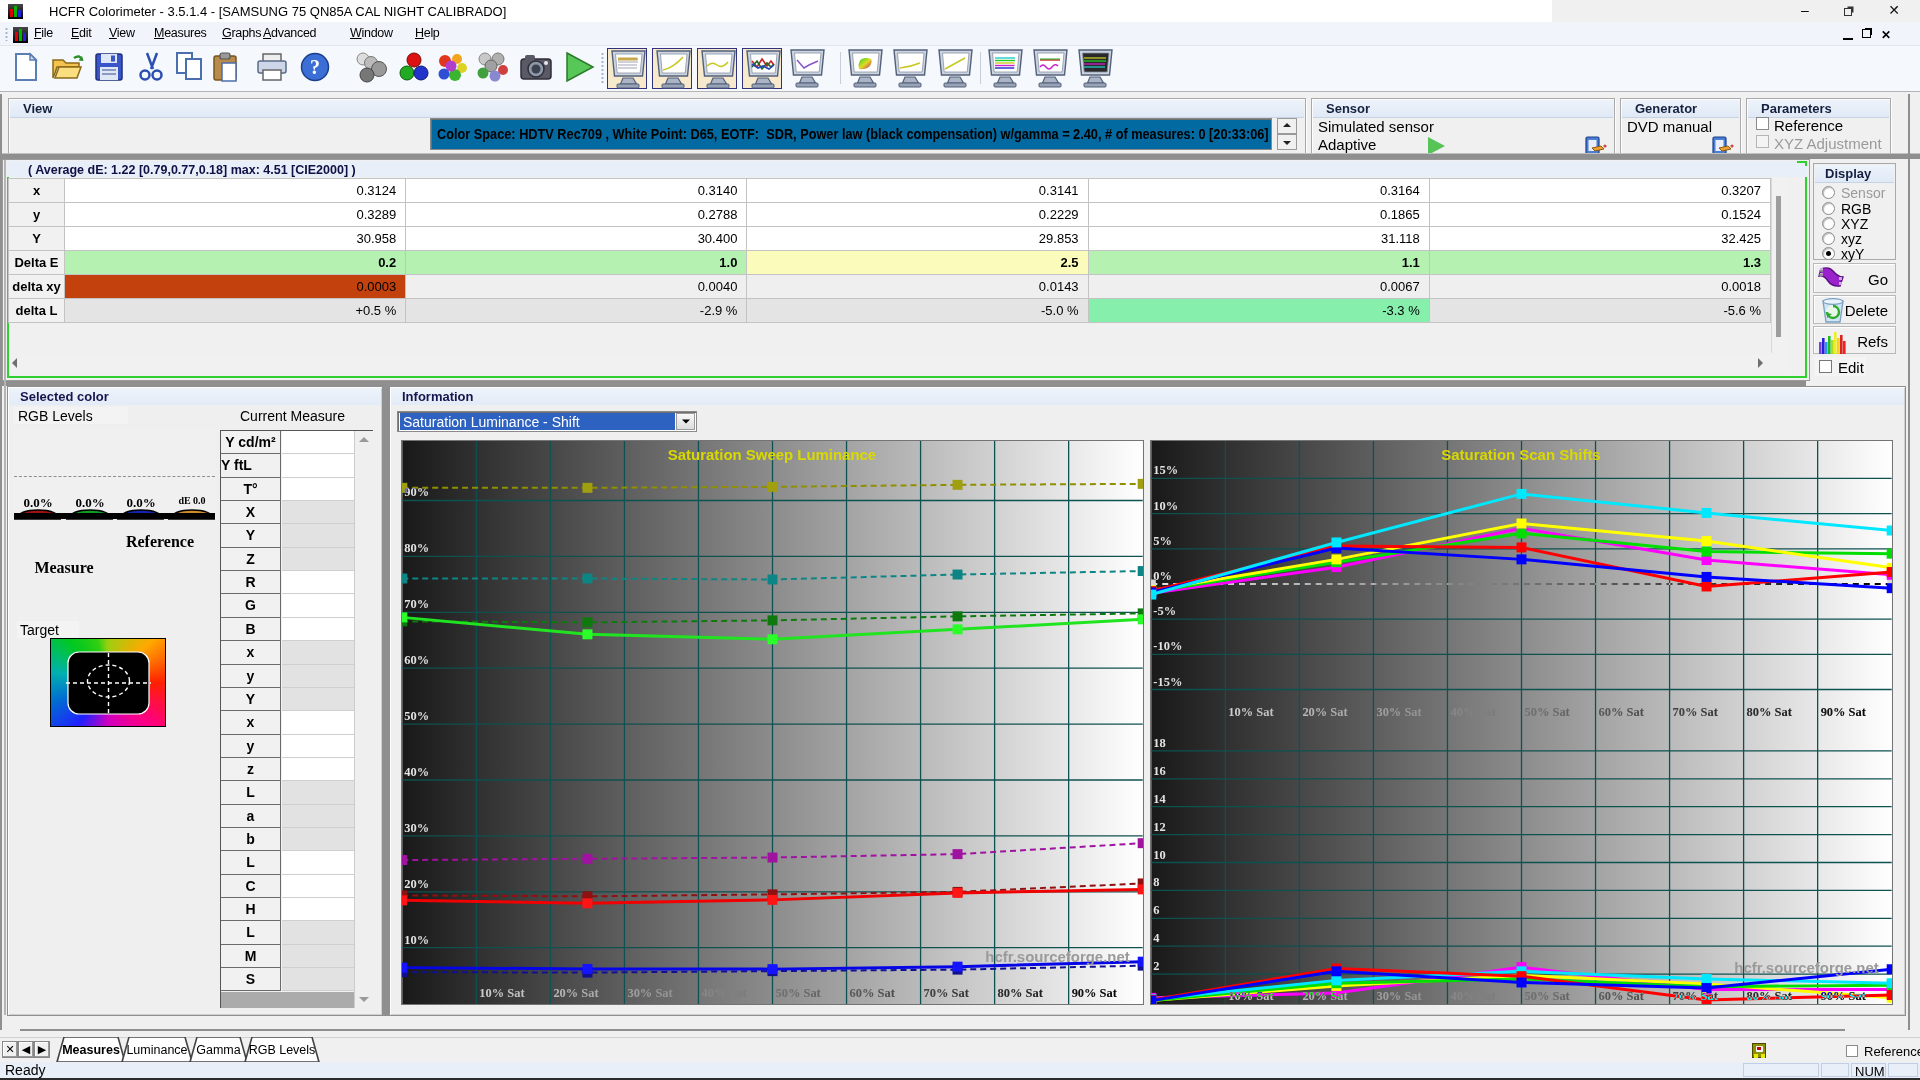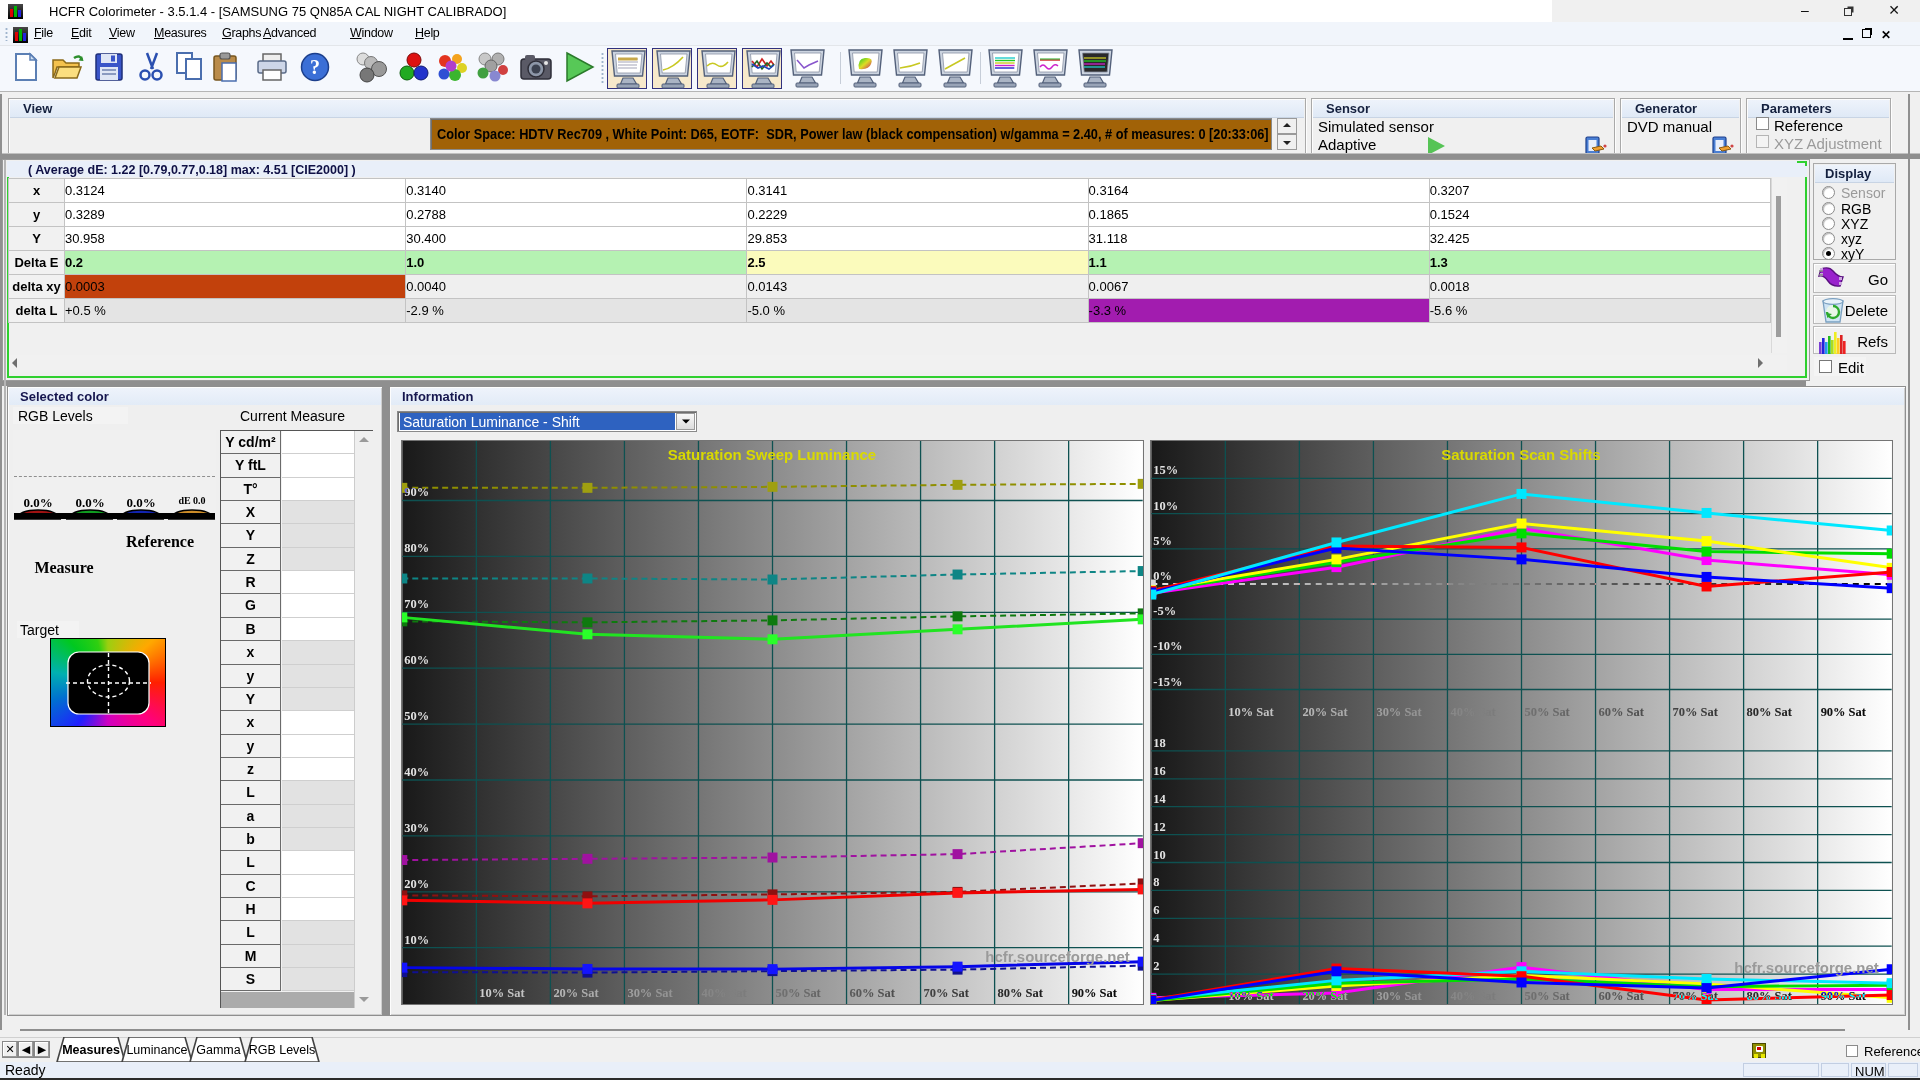--- a/index.html
+++ b/index.html
@@ -21,21 +21,21 @@
 
 #topband{left:0;top:92px;width:1920px;height:70px;background:#f0f0f0}
 .gbox{background:#f0f0f0;border:1px solid #a9a9a9;box-shadow:inset 1px 1px 0 #fdfdfd, 1px 1px 0 #fdfdfd}
 .gbox .ghead{position:absolute;left:1px;top:1px;right:1px;height:18px;background:linear-gradient(180deg,#eef3fb,#dfe9f6);border-bottom:1px solid #c8d4e4;font-weight:bold;font-size:13px;color:#14203e;padding-left:13px;line-height:18px}
 .combo{background:#fff;border:1px solid #8a8a8a;box-shadow:inset 1px 1px 0 #6f6f6f}
 .combobtn{position:absolute;right:1px;top:1px;bottom:1px;width:19px;background:linear-gradient(180deg,#f8f8f8,#dcdcdc);border:1px solid #9a9a9a}
 .combobtn:after{content:"";position:absolute;left:50%;top:50%;transform:translate(-50%,-30%);border:4px solid transparent;border-top-color:#000}
 
 #avge{font-weight:bold;font-size:12.5px;color:#0f1045}
 table.meas{border-collapse:collapse;table-layout:fixed;font-size:13px}
-table.meas td{border:1px solid #c3c3c3;padding:0 22px 0 0;text-align:left;height:24px;overflow:hidden}
+table.meas td{border:1px solid #c3c3c3;padding:0 9px 0 0;text-align:right;height:24px;overflow:hidden}
 table.meas td.lab{font-weight:bold;text-align:center;background:#f1f1f1;color:#000;padding:0}
 table.meas tr.hdr td{font-weight:bold;text-align:center;color:#1b1b4f;padding:0;height:19px}
 .scrollv{background:#f1f1f1;border-left:1px solid #d9d9d9}
 .arrow{width:0;height:0;border:5px solid transparent}
 
 .radio{position:absolute;width:13px;height:13px;border-radius:50%;background:#fff;border:1px solid #8b8b8b;box-shadow:inset 1px 1px 1px #bbb}
 .radio.sel:after{content:"";position:absolute;left:3px;top:3px;width:5px;height:5px;border-radius:50%;background:#000}
 .dbtn{position:absolute;left:1813px;width:83px;background:#f0f0f0;border:1px solid #b9b9b9;box-shadow:inset 1px 1px 0 #fff}
 .dbtn .lb{position:absolute;right:7px;font-size:15px;color:#000}
 
@@ -315,21 +315,21 @@
           <path d="M9 19 h21" stroke="#22cccc"></path>
         </g>
         <path d="M15 29 h10 l3.5 6 h-16 z" fill="#aab4c4" stroke="#53607a" stroke-width="1.2"></path>
         <rect x="9" y="35" width="22" height="4" rx="1" fill="#98a3b6" stroke="#53607a" stroke-width="1"></rect>
       </svg>
     </div>
     <div class="abs" id="topband"></div>
     <div class="abs gbox" style="left:8px;top:98px;width:1298px;height:60px">
       <div class="ghead">View</div>
     </div>
-    <div class="abs" style="left:430px;top:118px;width:842px;height:32px;background:#a16207;border:1px solid #8a8a8a;box-shadow:inset 1px 1px 0 #6f6f6f">
+    <div class="abs" style="left:430px;top:118px;width:842px;height:32px;background:#0369a1;border:1px solid #8a8a8a;box-shadow:inset 1px 1px 0 #6f6f6f">
       <div class="abs" style="left:6px;top:6px;width:835px;font-size:15.5px;font-weight:bold;white-space:nowrap;transform:scaleX(0.822);transform-origin:left center">Color Space: HDTV Rec709 , White Point: D65, EOTF:&nbsp; SDR, Power law (black compensation) w/gamma = 2.40, # of measures: 0 [20:33:06]</div>
     </div>
     <div class="abs" style="left:1277px;top:118px;width:20px;height:16px;background:#f0f0f0;border:1px solid #9a9a9a">
       <div style="position:absolute;left:5px;top:4px;width:0;height:0;border:4px solid transparent;border-bottom-color:#222;border-top-width:0"></div>
     </div>
     <div class="abs" style="left:1277px;top:134px;width:20px;height:16px;background:#f0f0f0;border:1px solid #9a9a9a">
       <div style="position:absolute;left:5px;top:6px;width:0;height:0;border:4px solid transparent;border-top-color:#222;border-bottom-width:0"></div>
     </div>
     <div class="abs gbox" style="left:1311px;top:98px;width:304px;height:60px">
       <div class="ghead">Sensor</div>
@@ -416,21 +416,21 @@
           <td style="background:#efefef;">0.0040</td>
           <td style="background:#efefef;">0.0143</td>
           <td style="background:#efefef;">0.0067</td>
           <td style="background:#efefef;">0.0018</td>
         </tr>
         <tr>
           <td class="lab">delta L</td>
           <td style="background:#e4e4e4;">+0.5 %</td>
           <td style="background:#e4e4e4;">-2.9 %</td>
           <td style="background:#e4e4e4;">-5.0 %</td>
-          <td style="background:#a21caf;margin-top:44px;">-3.3 %</td>
+          <td style="background:#86efac;margin-top:44px;">-3.3 %</td>
           <td style="background:#e4e4e4;">-5.6 %</td>
         </tr>
       </tbody>
     </table>
     <div class="abs scrollv" style="left:1771px;top:178px;width:16px;height:175px"></div>
     <div class="abs" style="left:1776px;top:196px;width:5px;height:141px;background:#9d9d9d"></div>
     <div class="abs" style="left:9px;top:355px;width:1778px;height:17px;background:#f1f1f1"></div>
     <div class="abs arrow" style="left:12px;top:358px;border-right-color:#6f6f6f;border-left-width:0"></div>
     <div class="abs arrow" style="left:1758px;top:358px;border-left-color:#6f6f6f;border-right-width:0"></div>
     <div class="abs gbox" style="left:1813px;top:163px;width:83px;height:97px;box-shadow:none">
@@ -523,21 +523,21 @@
         <g stroke="#fff" stroke-width="1.4" stroke-dasharray="4,3" fill="none">
           <line x1="57.5" y1="14" x2="57.5" y2="74"></line>
           <line x1="15" y1="44" x2="100" y2="44"></line>
           <ellipse cx="57.5" cy="42" rx="21" ry="16"></ellipse>
         </g>
       </svg>
     </div>
     <div class="abs" style="left:220px;top:430px;width:153px;height:578px;border:1px solid #555;background:#f1f1f1">
       <div style="position:absolute;left:0;top:0px;width:60px;height:23px;border-bottom:1px solid #6a6a6a;border-right:1px solid #6a6a6a;background:#f1f1f1;font-weight:bold;font-size:14px;text-align:center;line-height:23px">Y cd/m²</div>
       <div style="position:absolute;left:61px;top:0px;width:72px;height:23px;border-bottom:1px solid #cfcfcf;background:#fff"></div>
-      <div style="position:absolute;left:0;top:23px;width:60px;height:24px;border-bottom:1px solid #6a6a6a;border-right:1px solid #6a6a6a;background:#f1f1f1;font-weight:bold;font-size:14px;text-align:center;line-height:23px">Y ftL</div>
+      <div style="position:absolute;left:0;top:23px;width:60px;height:24px;border-bottom:1px solid #6a6a6a;border-right:1px solid #6a6a6a;background:#f1f1f1;font-weight:bold;font-size:14px;line-height:23px">Y ftL</div>
       <div style="position:absolute;left:61px;top:23px;width:72px;height:24px;border-bottom:1px solid #cfcfcf;background:#fff"></div>
       <div style="position:absolute;left:0;top:47px;width:60px;height:23px;border-bottom:1px solid #6a6a6a;border-right:1px solid #6a6a6a;background:#f1f1f1;font-weight:bold;font-size:14px;text-align:center;line-height:23px">T°</div>
       <div style="position:absolute;left:61px;top:47px;width:72px;height:23px;border-bottom:1px solid #cfcfcf;background:#fff"></div>
       <div style="position:absolute;left:0;top:70px;width:60px;height:23px;border-bottom:1px solid #6a6a6a;border-right:1px solid #6a6a6a;background:#f1f1f1;font-weight:bold;font-size:14px;text-align:center;line-height:23px">X</div>
       <div style="position:absolute;left:61px;top:70px;width:72px;height:23px;border-bottom:1px solid #cfcfcf;background:#e2e2e2"></div>
       <div style="position:absolute;left:0;top:93px;width:60px;height:24px;border-bottom:1px solid #6a6a6a;border-right:1px solid #6a6a6a;background:#f1f1f1;font-weight:bold;font-size:14px;text-align:center;line-height:23px">Y</div>
       <div style="position:absolute;left:61px;top:93px;width:72px;height:24px;border-bottom:1px solid #cfcfcf;background:#e2e2e2"></div>
       <div style="position:absolute;left:0;top:117px;width:60px;height:23px;border-bottom:1px solid #6a6a6a;border-right:1px solid #6a6a6a;background:#f1f1f1;font-weight:bold;font-size:14px;text-align:center;line-height:23px">Z</div>
       <div style="position:absolute;left:61px;top:117px;width:72px;height:23px;border-bottom:1px solid #cfcfcf;background:#e2e2e2"></div>
       <div style="position:absolute;left:0;top:140px;width:60px;height:23px;border-bottom:1px solid #6a6a6a;border-right:1px solid #6a6a6a;background:#f1f1f1;font-weight:bold;font-size:14px;text-align:center;line-height:23px">R</div>

